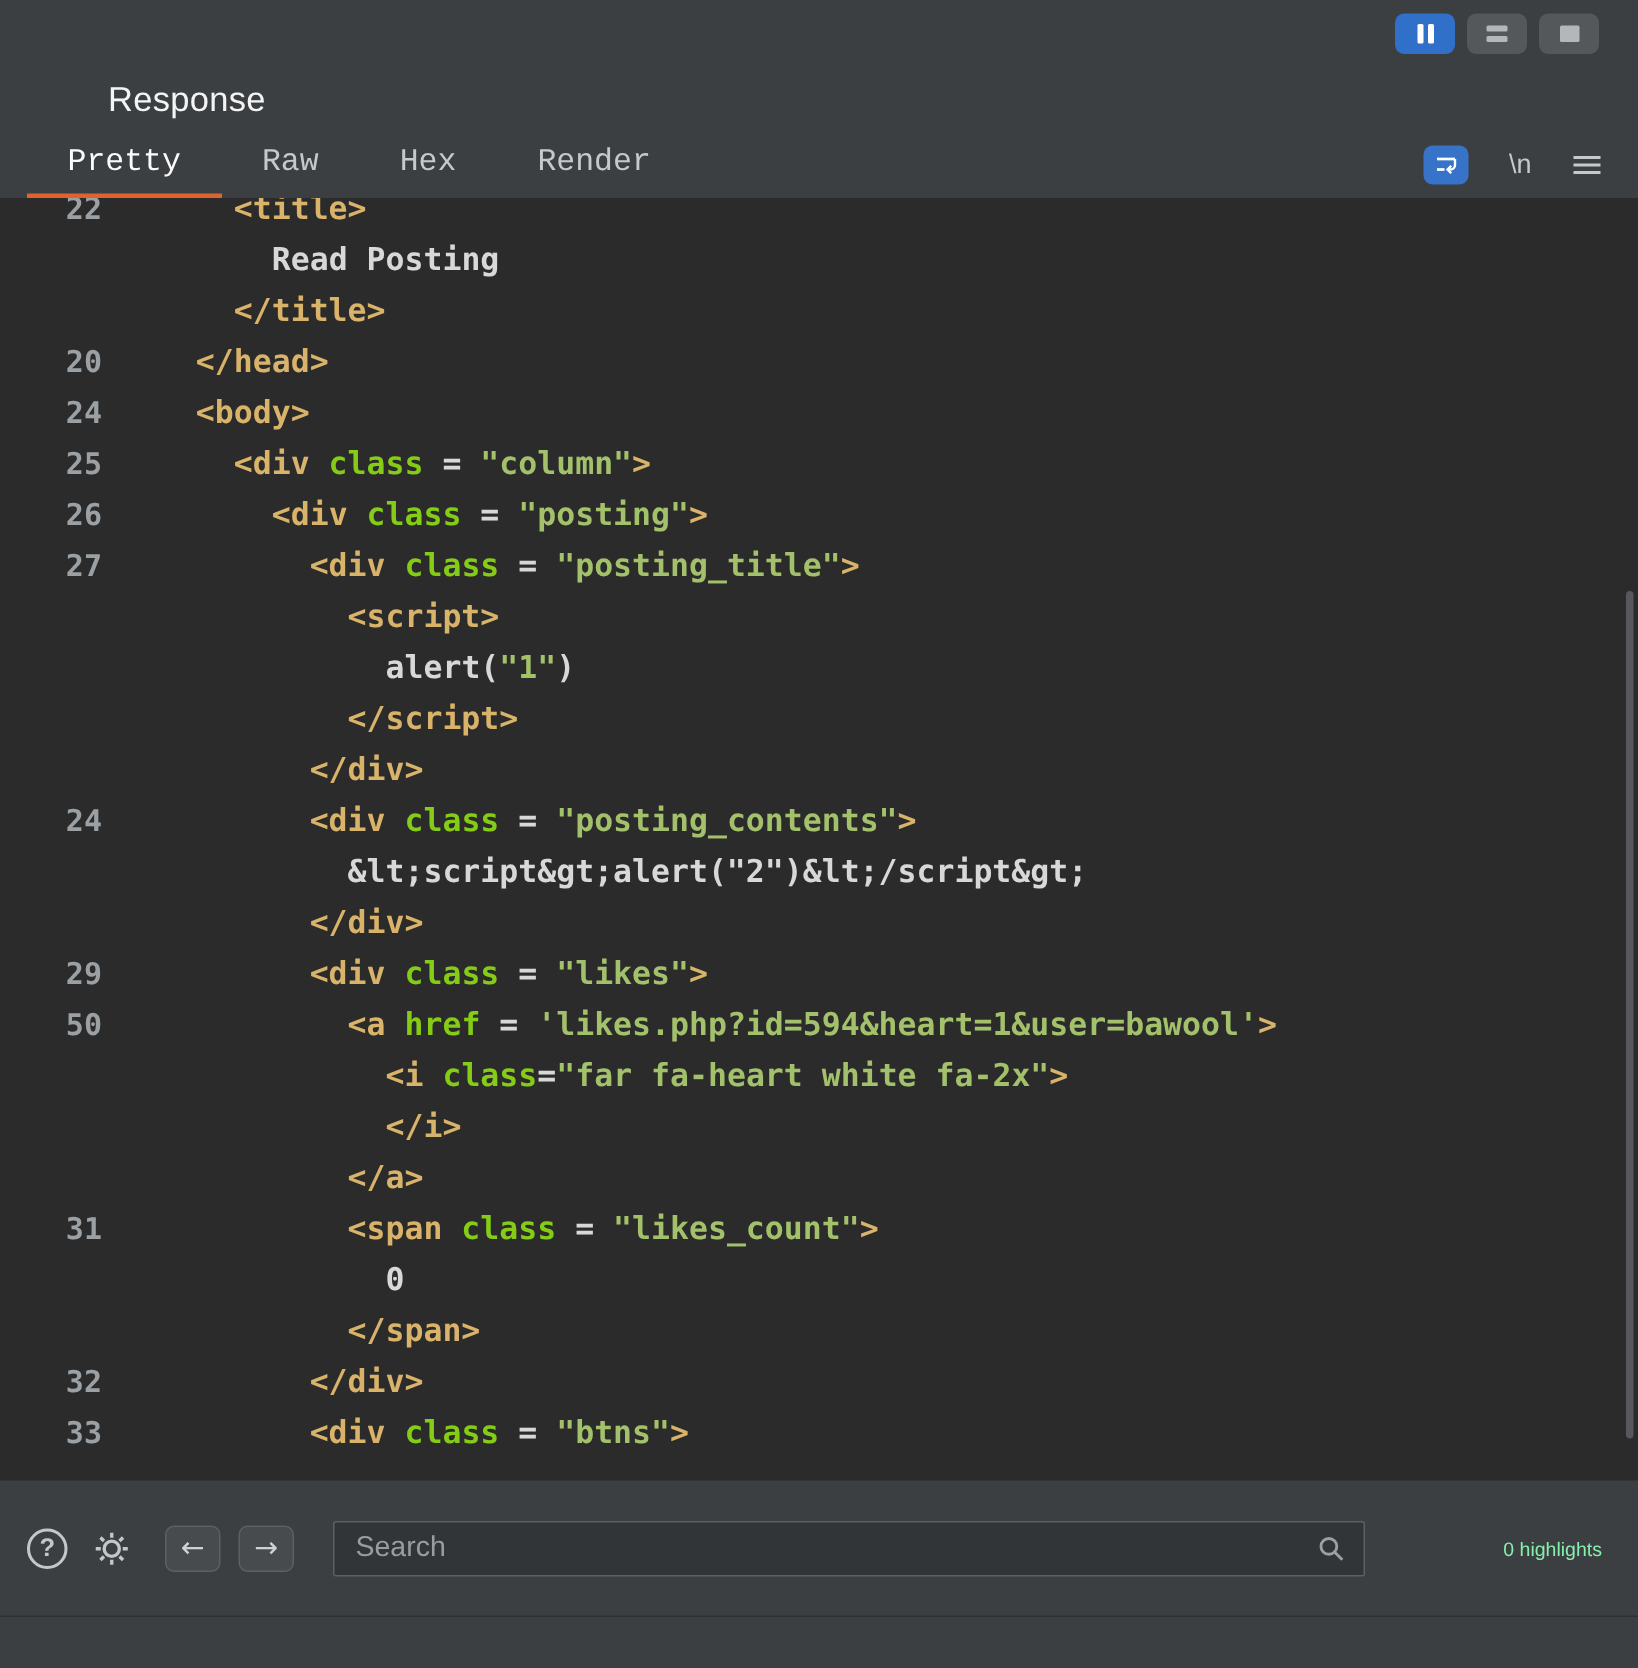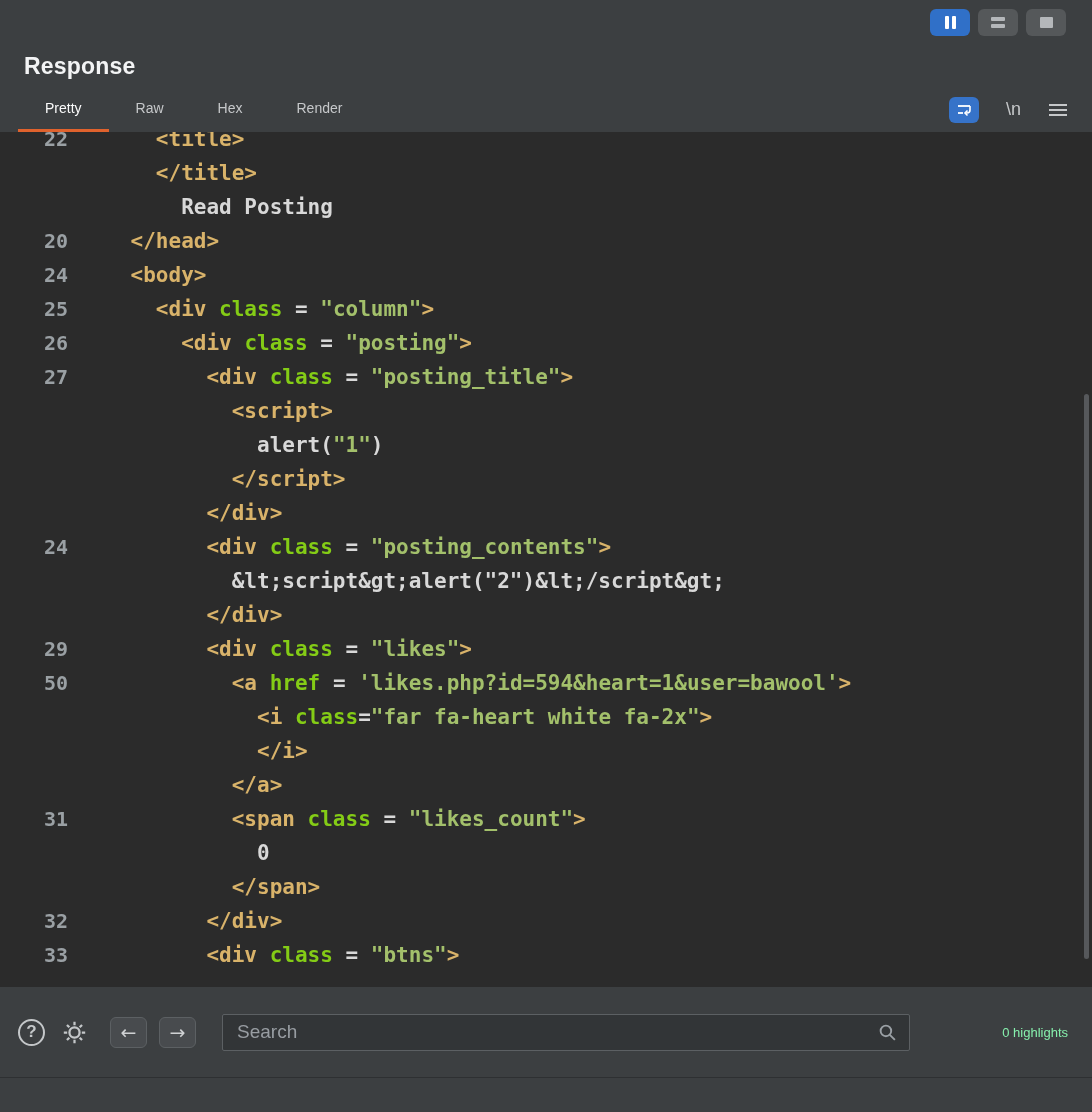--- a/index.html
+++ b/index.html
@@ -16,26 +16,26 @@
   .layout-btn { width: 40px; height: 27px; border-radius: 6px; background: #55585a; display: flex; align-items: center; justify-content: center; border: none; cursor: pointer; }
   .layout-btn.active { background: #3070c8; }
   .icon-bars-v { display: flex; gap: 3px; }
   .icon-bars-v span { width: 4px; height: 13px; background: #ffffff; border-radius: 1px; }
   .icon-bars-h { display: flex; flex-direction: column; gap: 3px; }
   .icon-bars-h span { width: 14px; height: 4px; background: #b4b7ba; border-radius: 1px; }
   .icon-square { width: 13px; height: 11px; background: #b4b7ba; border-radius: 1px; }
 
   
   .title-row { height: 42px; display: flex; align-items: center; padding-left: 24px; }
-  .panel-title { font-size: 23px; font-weight: bold; color: #f3f4f5; letter-spacing: 0.2px; }
+  .panel-title { font-size: 23px; font-weight: normal; color: #f3f4f5; letter-spacing: 0.2px; margin-left: 48px; }
 
   
   .tab-bar { height: 44px; display: flex; align-items: stretch; padding-left: 18px; padding-right: 24px; box-sizing: border-box; }
   .tabs { display: flex; }
-  .tab { display: flex; align-items: center; padding: 0 27px; font-size: 14px; color: #c6c8ca; border-bottom: 3px solid transparent; box-sizing: border-box; cursor: pointer; }
+  .tab { display: flex; align-items: center; padding: 0 27px; font-size: 21px; color: #c6c8ca; border-bottom: 3px solid transparent; box-sizing: border-box; cursor: pointer; font-family: Liberation Mono, monospace; }
   .tab.active { color: #fbfbfb; border-bottom-color: #e0622d; }
   .tab-tools { margin-left: auto; display: flex; align-items: center; gap: 27px; }
   .wrap-btn { width: 30px; height: 26px; border-radius: 6px; background: #3673c9; border: none; display: flex; align-items: center; justify-content: center; padding: 0; cursor: pointer; }
   .nl-label { color: #c6c8ca; font-size: 18px; cursor: pointer; }
   .menu-icon { display: flex; cursor: pointer; }
 
   
   .editor { height: 856px; background: #2b2b2b; position: relative; overflow: hidden; padding-left: 30px; }
   .code-lines { margin-top: -10px; }
   .code-line { display: flex; height: 34px; align-items: center; font-family: "DejaVu Sans Mono", monospace; font-size: 21px; font-weight: bold; white-space: pre; }
@@ -109,22 +109,22 @@
         <svg width="20" height="16" viewBox="0 0 20 16">
           <path d="M1 3h18M1 8h18M1 13h18" stroke="#c6c8ca" stroke-width="2" fill="none"></path>
         </svg>
       </span>
     </div>
   </div>
 
   <div class="editor">
     <div class="code-lines">
         <div class="code-line"><span class="gutter">22</span><span class="code-text">      <span class="seg-tag">&lt;title&gt;</span></span></div>
+        <div class="code-line"><span class="gutter"></span><span class="code-text">        <span class="seg-txt">Read Posting</span></span></div>
         <div class="code-line"><span class="gutter"></span><span class="code-text">      <span class="seg-tag">&lt;/title&gt;</span></span></div>
-        <div class="code-line"><span class="gutter"></span><span class="code-text">        <span class="seg-txt">Read Posting</span></span></div>
         <div class="code-line"><span class="gutter">20</span><span class="code-text">    <span class="seg-tag">&lt;/head&gt;</span></span></div>
         <div class="code-line"><span class="gutter">24</span><span class="code-text">    <span class="seg-tag">&lt;body&gt;</span></span></div>
         <div class="code-line"><span class="gutter">25</span><span class="code-text">      <span class="seg-tag">&lt;div</span><span class="seg-attr"> class</span><span class="seg-txt"> = </span><span class="seg-str">"column"</span><span class="seg-tag">&gt;</span></span></div>
         <div class="code-line"><span class="gutter">26</span><span class="code-text">        <span class="seg-tag">&lt;div</span><span class="seg-attr"> class</span><span class="seg-txt"> = </span><span class="seg-str">"posting"</span><span class="seg-tag">&gt;</span></span></div>
         <div class="code-line"><span class="gutter">27</span><span class="code-text">          <span class="seg-tag">&lt;div</span><span class="seg-attr"> class</span><span class="seg-txt"> = </span><span class="seg-str">"posting_title"</span><span class="seg-tag">&gt;</span></span></div>
         <div class="code-line"><span class="gutter"></span><span class="code-text">            <span class="seg-tag">&lt;script&gt;</span></span></div>
         <div class="code-line"><span class="gutter"></span><span class="code-text">              <span class="seg-txt">alert(</span><span class="seg-str">"1"</span><span class="seg-txt">)</span></span></div>
         <div class="code-line"><span class="gutter"></span><span class="code-text">            <span class="seg-tag">&lt;/script&gt;</span></span></div>
         <div class="code-line"><span class="gutter"></span><span class="code-text">          <span class="seg-tag">&lt;/div&gt;</span></span></div>
         <div class="code-line"><span class="gutter">24</span><span class="code-text">          <span class="seg-tag">&lt;div</span><span class="seg-attr"> class</span><span class="seg-txt"> = </span><span class="seg-str">"posting_contents"</span><span class="seg-tag">&gt;</span></span></div>

